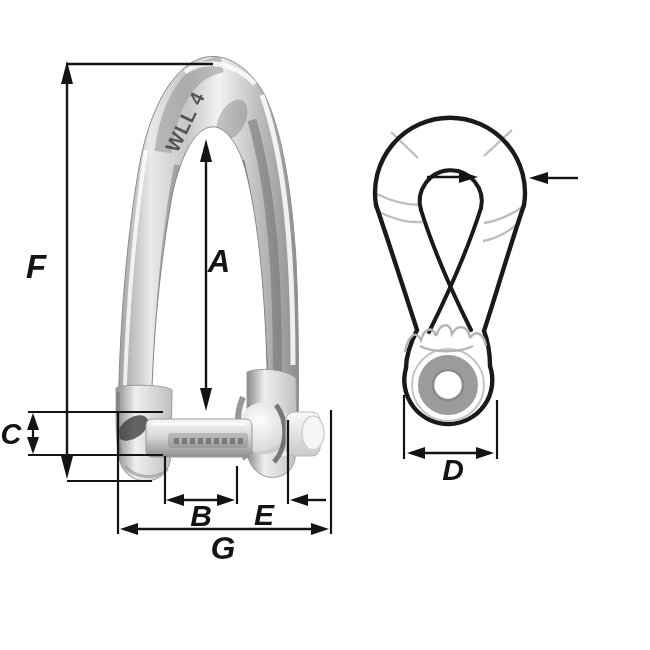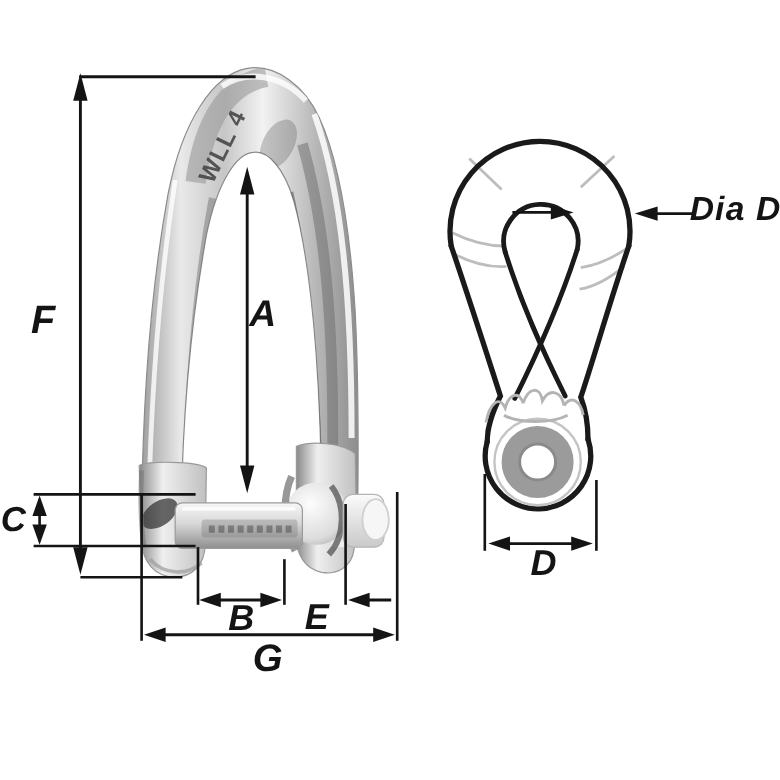--- a/index.html
+++ b/index.html
@@ -189,16 +189,15 @@
     </g>
   </g>
 </svg>
 
 <div class="lbl lbl-f">F</div>
 <div class="lbl lbl-a">A</div>
 <div class="lbl lbl-c">C</div>
 <div class="lbl lbl-b">B</div>
 <div class="lbl lbl-e">E</div>
 <div class="lbl lbl-g">G</div>
-<div class="lbl lbl-diad">Dia D</div>
 <div class="lbl lbl-d">D</div>
 
 </div>
 
 </body></html>

